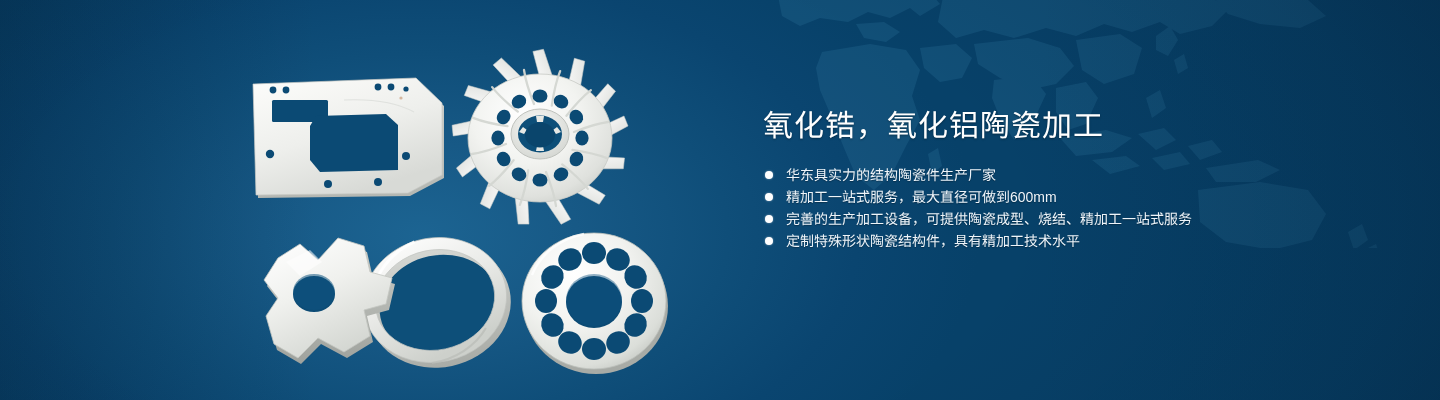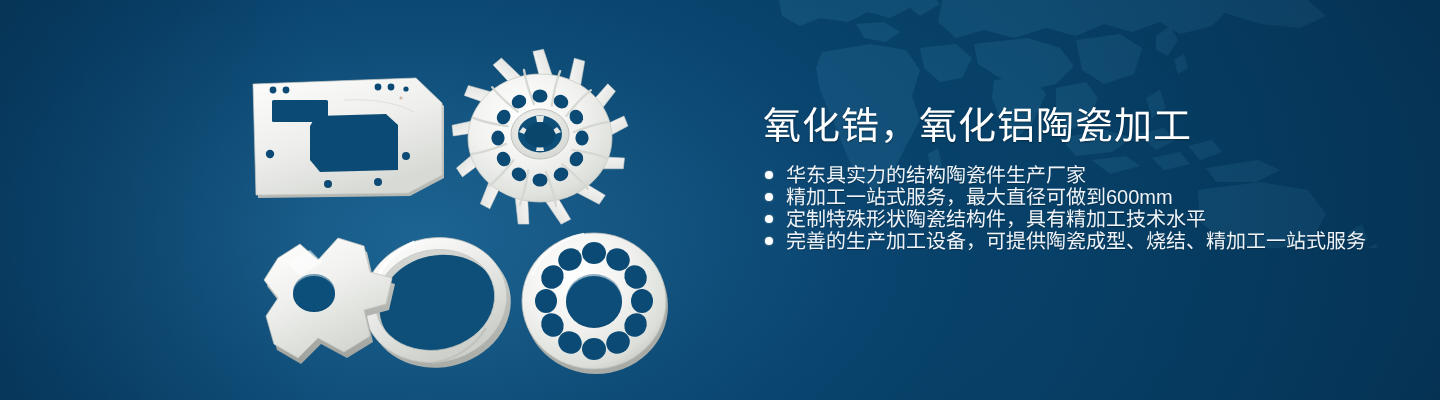--- a/index.html
+++ b/index.html
@@ -50,37 +50,37 @@
 
   
   .text-col {
     position: absolute;
     left: 763px;
     top: 106px;
     width: 620px;
   }
   .headline {
     color: #ffffff;
-    font-size: 38px;
+    font-size: 30px;
     line-height: 40px;
     letter-spacing: 1px;
     font-weight: 400;
     margin: 0 0 18px 0;
     white-space: nowrap;
     text-shadow: 0 1px 2px rgba(0,0,0,0.35);
   }
   .bullets {
     list-style: none;
     margin: 0;
     padding: 0;
   }
   .bullet {
     position: relative;
     color: #eef4f9;
-    font-size: 20px;
+    font-size: 14px;
     line-height: 22px;
     padding-left: 23px;
     white-space: nowrap;
     text-shadow: 0 1px 1px rgba(0,0,0,0.30);
   }
   .bullet .dot {
     position: absolute;
     left: 2px;
     top: 7px;
     width: 8px;
@@ -478,22 +478,22 @@
       <li class="bullet">
         <span class="dot"></span>
         <span>华东具实力的结构陶瓷件生产厂家</span>
       </li>
       <li class="bullet">
         <span class="dot"></span>
         <span>精加工一站式服务，最大直径可做到600mm</span>
       </li>
       <li class="bullet">
         <span class="dot"></span>
-        <span>定制特殊形状陶瓷结构件，具有精加工技术水平</span>
+        <span>完善的生产加工设备，可提供陶瓷成型、烧结、精加工一站式服务</span>
       </li>
       <li class="bullet">
         <span class="dot"></span>
-        <span>完善的生产加工设备，可提供陶瓷成型、烧结、精加工一站式服务</span>
+        <span>定制特殊形状陶瓷结构件，具有精加工技术水平</span>
       </li>
     </ul>
   </div>
 
 </div>
 
 </body></html>

